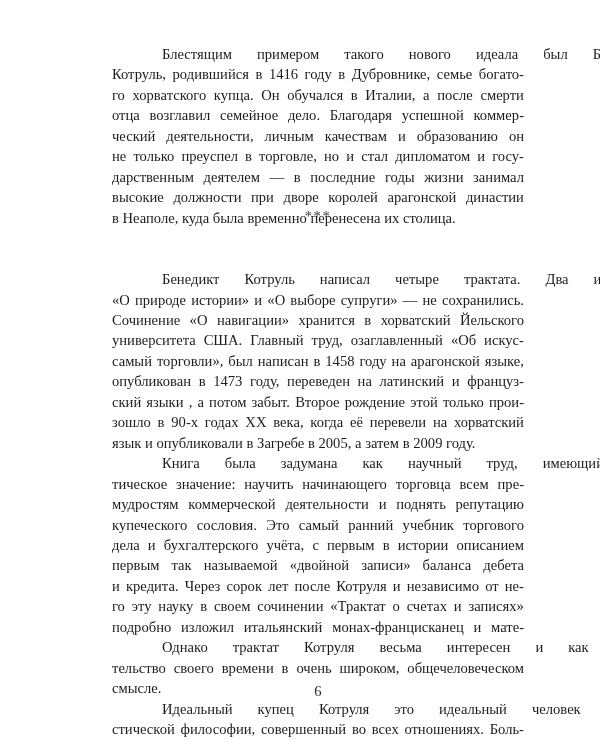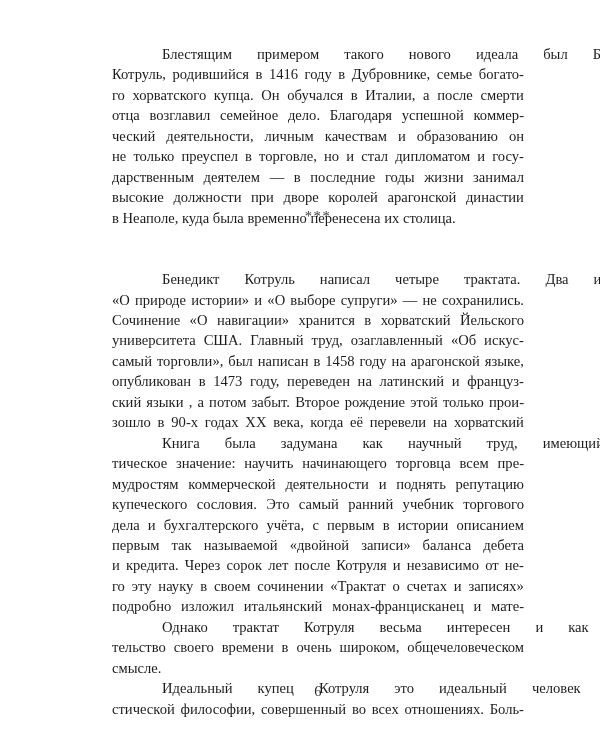--- a/index.html
+++ b/index.html
@@ -254,20 +254,21 @@
           <span class="w">90-х</span>
           <span class="w">годах</span>
           <span class="w">XX</span>
           <span class="w">века,</span>
           <span class="w">когда</span>
           <span class="w">её</span>
           <span class="w">перевели</span>
           <span class="w">на</span>
           <span class="w">хорватский</span>
         </div>
+        <div class="ln">язык и опубликовали в Загребе в 2005, а затем в 2009 году.</div>
       </div>
       <div class="para" id="para-scientific-work">
         <div class="ln just indent">
           <span class="w">Книга</span>
           <span class="w">была</span>
           <span class="w">задумана</span>
           <span class="w">как</span>
           <span class="w">научный</span>
           <span class="w">труд,</span>
           <span class="w">имеющий</span>

